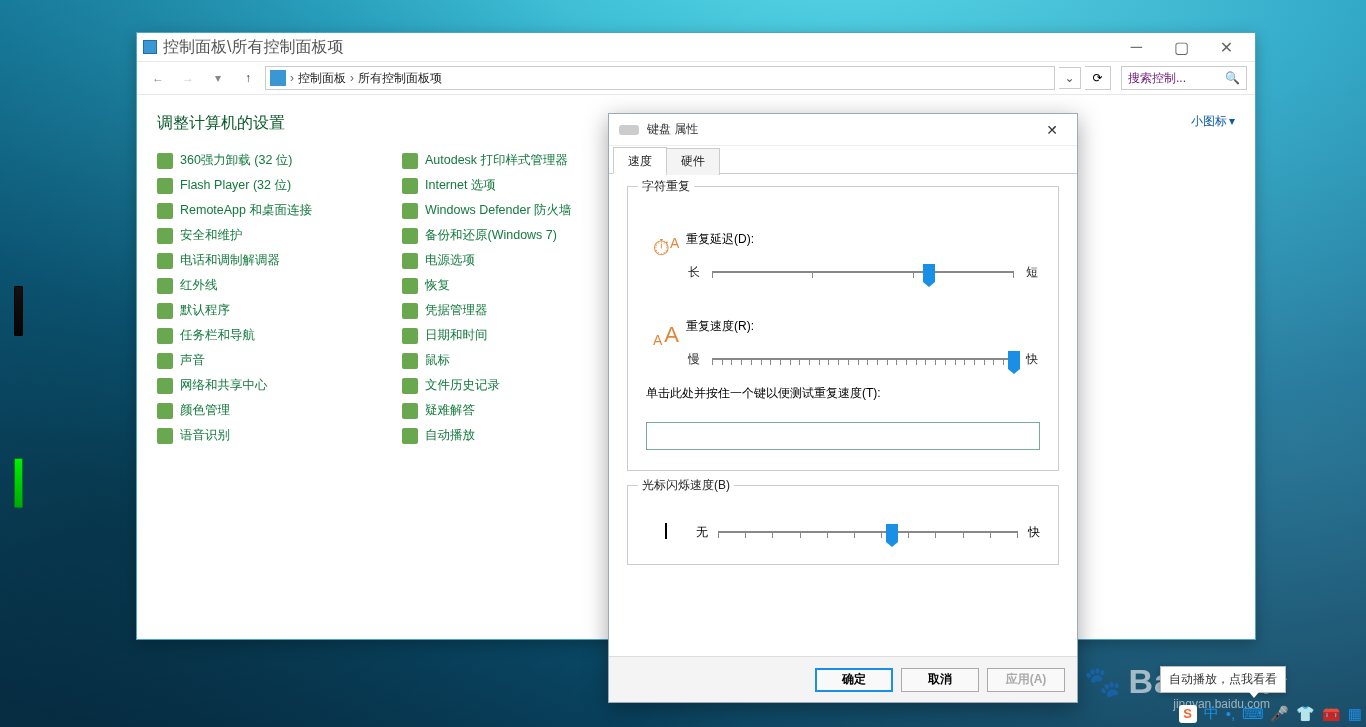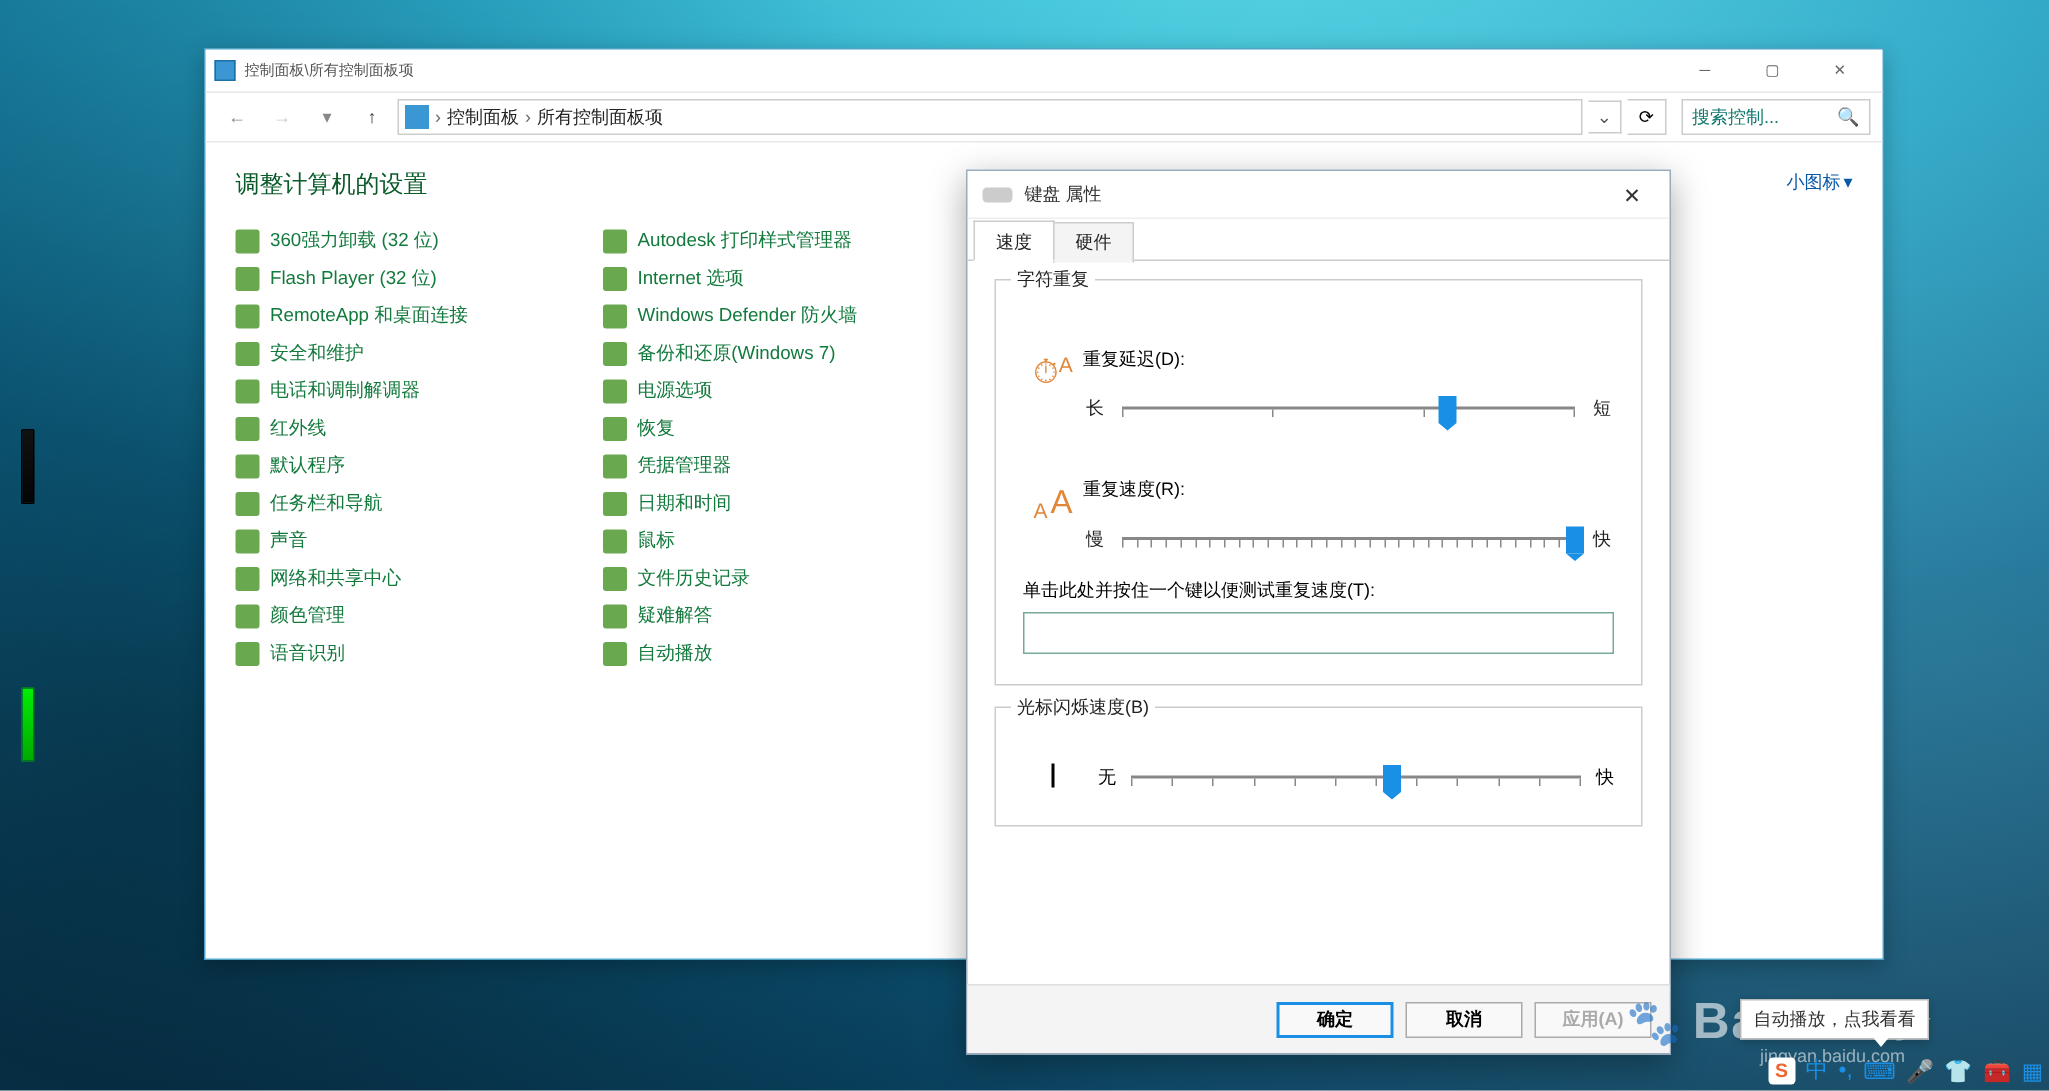--- a/index.html
+++ b/index.html
@@ -17,54 +17,54 @@
 .meter { position:absolute; left:14px; width:9px; border-radius:1px; }
 .meter.top { top:286px; height:50px; background:linear-gradient(#111,#050505); border:1px solid #000; }
 .meter.bot { top:458px; height:50px; background:linear-gradient(#0e0,#0a0); border:1px solid #072; }
 
 
 .cp {
   position:absolute; left:136px; top:32px; width:1120px; height:608px;
   background:#fff; border:1px solid #4fa3c9; box-shadow:0 4px 14px rgba(0,0,0,.25);
   display:flex; flex-direction:column;
 }
-.titlebar { height:28px; display:flex; align-items:center; padding:0 6px; color:#555; font-size:10px; }
+.titlebar { height:28px; display:flex; align-items:center; padding:0 6px; color:#555; font-size:16px; }
 .titlebar .ticon { width:14px; height:14px; background:#3a97d4; margin-right:6px; border:1px solid #1f6ea6; }
 .titlebar .label { flex:1; }
 .winbtns { display:flex; }
 .winbtn { width:45px; height:28px; display:flex; align-items:center; justify-content:center; color:#666; }
 
 .navrow { height:34px; display:flex; align-items:center; border-top:1px solid #e8e8e8; border-bottom:1px solid #e8e8e8; padding:0 8px; gap:4px; font-size:12px; }
 .navarrow { width:26px; height:26px; display:flex; align-items:center; justify-content:center; color:#888; border-radius:2px; }
 .up { color:#333; }
 .address { flex:1; height:24px; border:1px solid #ccc; display:flex; align-items:center; padding:0 4px; }
 .address .aicon { width:16px; height:16px; background:#3a97d4; margin-right:4px; }
 .address .crumb { color:#222; padding:0 4px; }
 .address .sep { color:#666; }
 .addrbtn { width:22px; height:22px; display:flex; align-items:center; justify-content:center; color:#555; border:1px solid #ccc; border-left:none; }
 .refresh { border:1px solid #ccc; border-left:none; width:26px; height:24px; display:flex; align-items:center; justify-content:center; }
-.search { width:126px; height:24px; border:1px solid #ccc; margin-left:6px; display:flex; align-items:center; padding:0 6px; color:#0f766e; }
+.search { width:126px; height:24px; border:1px solid #ccc; margin-left:6px; display:flex; align-items:center; padding:0 6px; color:#701a75; }
 .search .sicon { margin-left:auto; }
 
 .content { flex:1; padding:18px 20px 12px 20px; position:relative; overflow:hidden; }
 .heading { color:#0a5a2a; font-size:16px; font-weight:400; margin-bottom:18px; }
 .viewsel { position:absolute; right:20px; top:18px; color:#0a5aa8; font-size:12px; display:flex; align-items:center; gap:4px; }
 .viewsel .drop::after { content:"▾"; margin-left:2px; }
 
 .items { display:flex; column-gap:90px; }
 .col { display:flex; flex-direction:column; gap:8px; }
 .item { display:flex; align-items:flex-end; gap:7px; font-size:12.5px; color:#137a3d; cursor:pointer; }
 .item .icn { width:16px; height:16px; background:#6aa84f; border-radius:2px; flex:none; }
 .col3 .item .icn { border-radius:50%; }
 .col3 .item { color:#137a3d; }
 .col3 { width:20px; }
 
 
 .dlg {
-  position:absolute; left:644px; top:113px; width:470px; height:590px;
+  position:absolute; left:608px; top:113px; width:470px; height:590px;
   background:#fff; border:1px solid #9ab; box-shadow:0 6px 22px rgba(0,0,0,.35);
   display:flex; flex-direction:column; font-size:12px;
 }
 .dlgtitle { height:32px; display:flex; align-items:center; padding:0 10px; border-bottom:1px solid #eee; }
 .dlgtitle .kicon { width:20px; height:10px; background:#ccc; border-radius:3px; margin-right:8px; }
 .dlgtitle .txt { flex:1; color:#333; }
 .dlgtitle .x { width:30px; text-align:center; font-size:14px; color:#333; cursor:pointer; }
 
 .tabs { height:28px; display:flex; padding:0 4px; border-bottom:1px solid #ccc; }
 .tab { padding:5px 14px 4px; border:1px solid #ccc; border-bottom:none; background:#fff; margin-right:-1px; position:relative; top:1px; color:#222; }
@@ -83,21 +83,21 @@
 .lab { margin-bottom:12px;margin-top:20px; }
 .sliderrow { display:flex; align-items:center; gap:10px; }
 .sliderrow .end { width:16px; text-align:center; color:#222; }
 .slider { flex:1; height:24px; position:relative; }
 .track { position:absolute; left:0; right:0; top:11px; height:2px; background:#888; }
 .ticks { position:absolute; left:0; right:0; top:13px; height:6px; display:flex; justify-content:space-between; }
 .ticks span { width:1px; height:5px; background:#888; }
 .thumb { position:absolute; top:4px; width:12px; height:18px; background:#1a8fe6; transform:translateX(-50%); }
 .thumb::after{ content:""; position:absolute; left:0; right:0; bottom:-5px; border-left:6px solid transparent; border-right:6px solid transparent; border-top:5px solid #1a8fe6; }
 
-.testlabel { margin:10px 0 6px 0; }
+.testlabel { margin:10px 0 20px 0; }
 .testbox { width:100%; height:28px; border:1px solid #7a9; background:#fff; }
 
 .rowcursor { display:flex; align-items:center; gap:10px; margin-top:16px; }
 .cursor { width:40px; text-align:center; }
 .cursor .blink { display:inline-block; width:2px; height:16px; background:#000; animation:blink 1s step-end infinite; }
 @keyframes blink { 50%{opacity:0;} }
 
 .dlgbtns { height:46px; border-top:1px solid #ddd; display:flex; align-items:center; justify-content:flex-end; gap:8px; padding:0 12px; background:#f4f4f4; }
 .btn { min-width:78px; height:24px; border:1px solid #aaa; background:#f9f9f9; display:flex; align-items:center; justify-content:center; cursor:pointer;font-weight:bold; }
 .btn.primary { border:2px solid #1a8fe6; }

